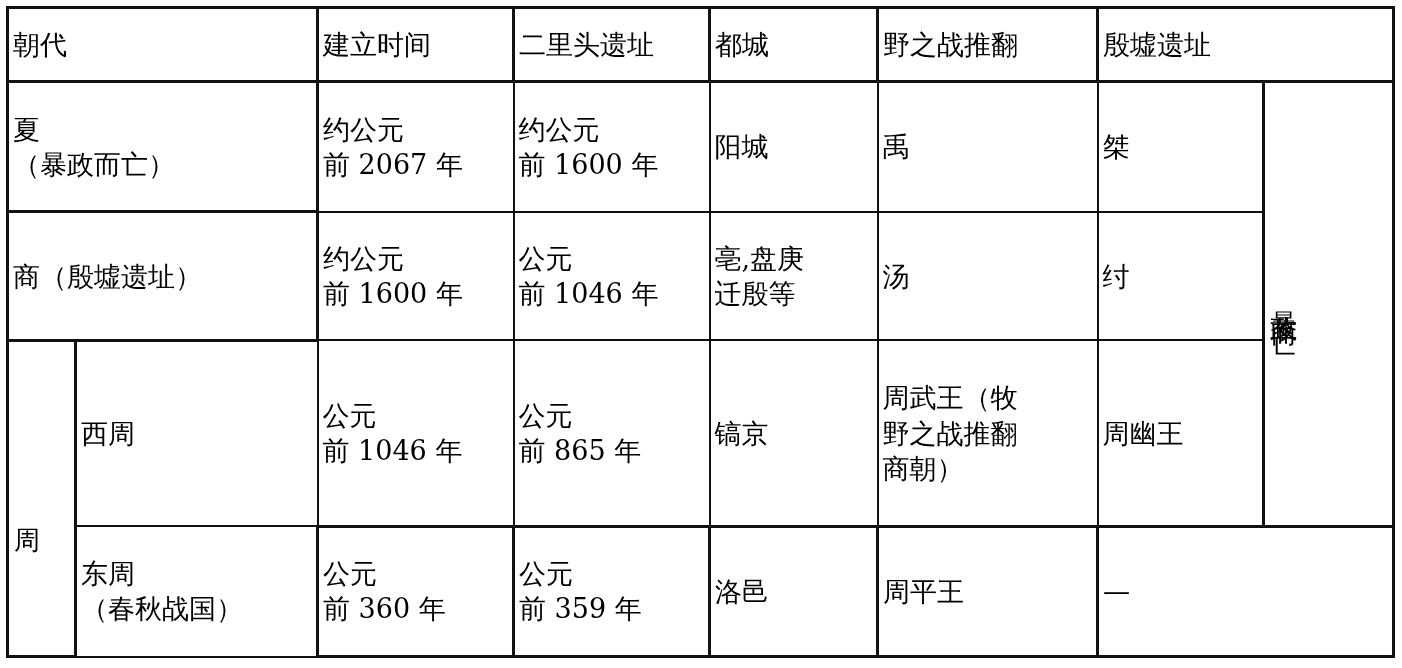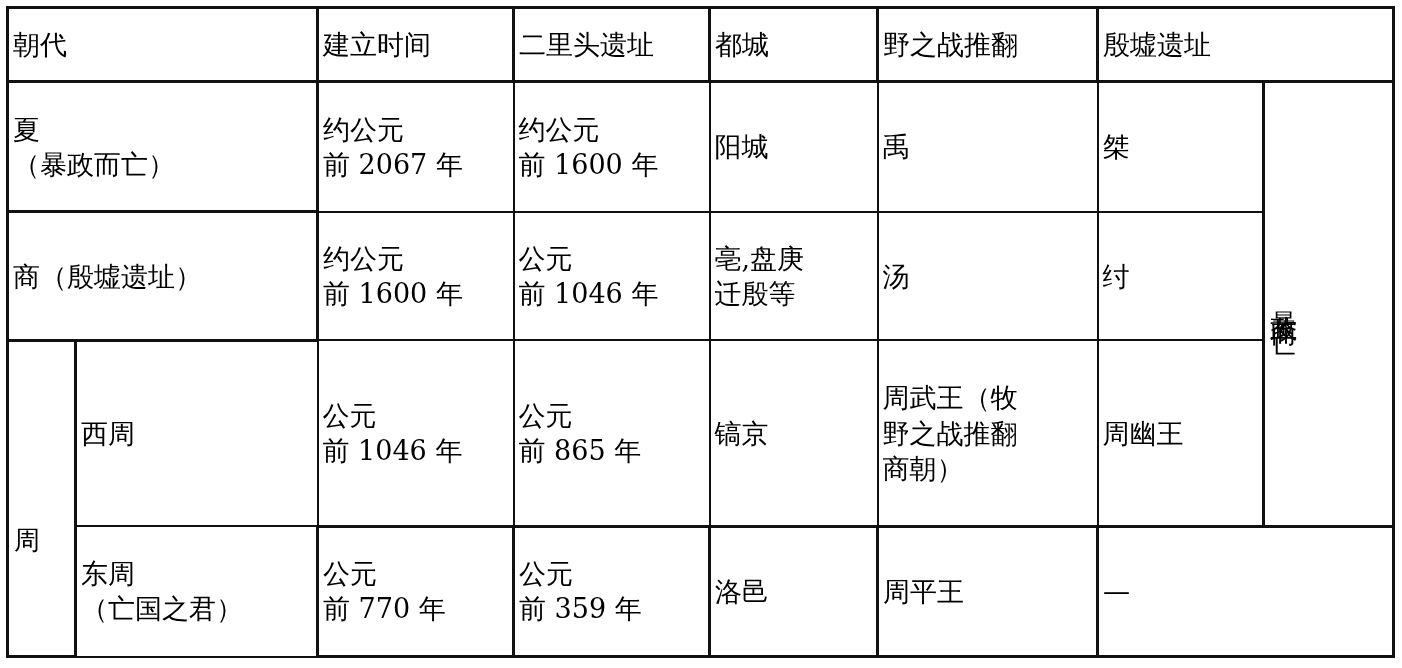--- a/index.html
+++ b/index.html
@@ -156,25 +156,25 @@
           <span>周武王（牧</span>
           <span>野之战推翻</span>
           <span>商朝）</span>
         </td>
         <td>周幽王</td>
       </tr>
 
       <tr>
         <td class="cell-lines">
           <span>东周</span>
-          <span>（亡国之君）</span>
+          <span>（春秋战国）</span>
         </td>
         <td class="cell-lines outer-frame">
           <span>公元</span>
-          <span>前 770 年</span>
+          <span>前 360 年</span>
         </td>
         <td class="cell-lines outer-frame">
           <span>公元</span>
           <span>前 359 年</span>
         </td>
         <td class="outer-frame">洛邑</td>
         <td class="outer-frame">周平王</td>
         <td class="dash outer-frame" colspan="2">—</td>
       </tr>
     </tbody>

